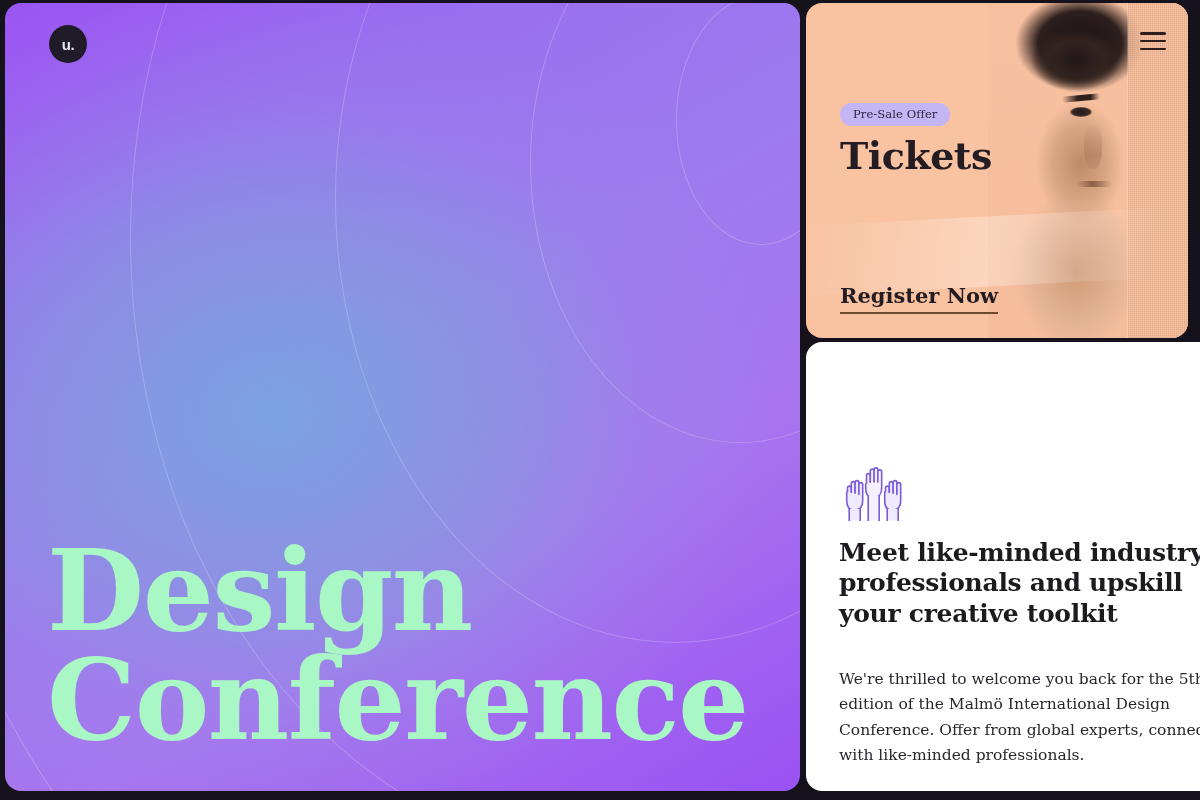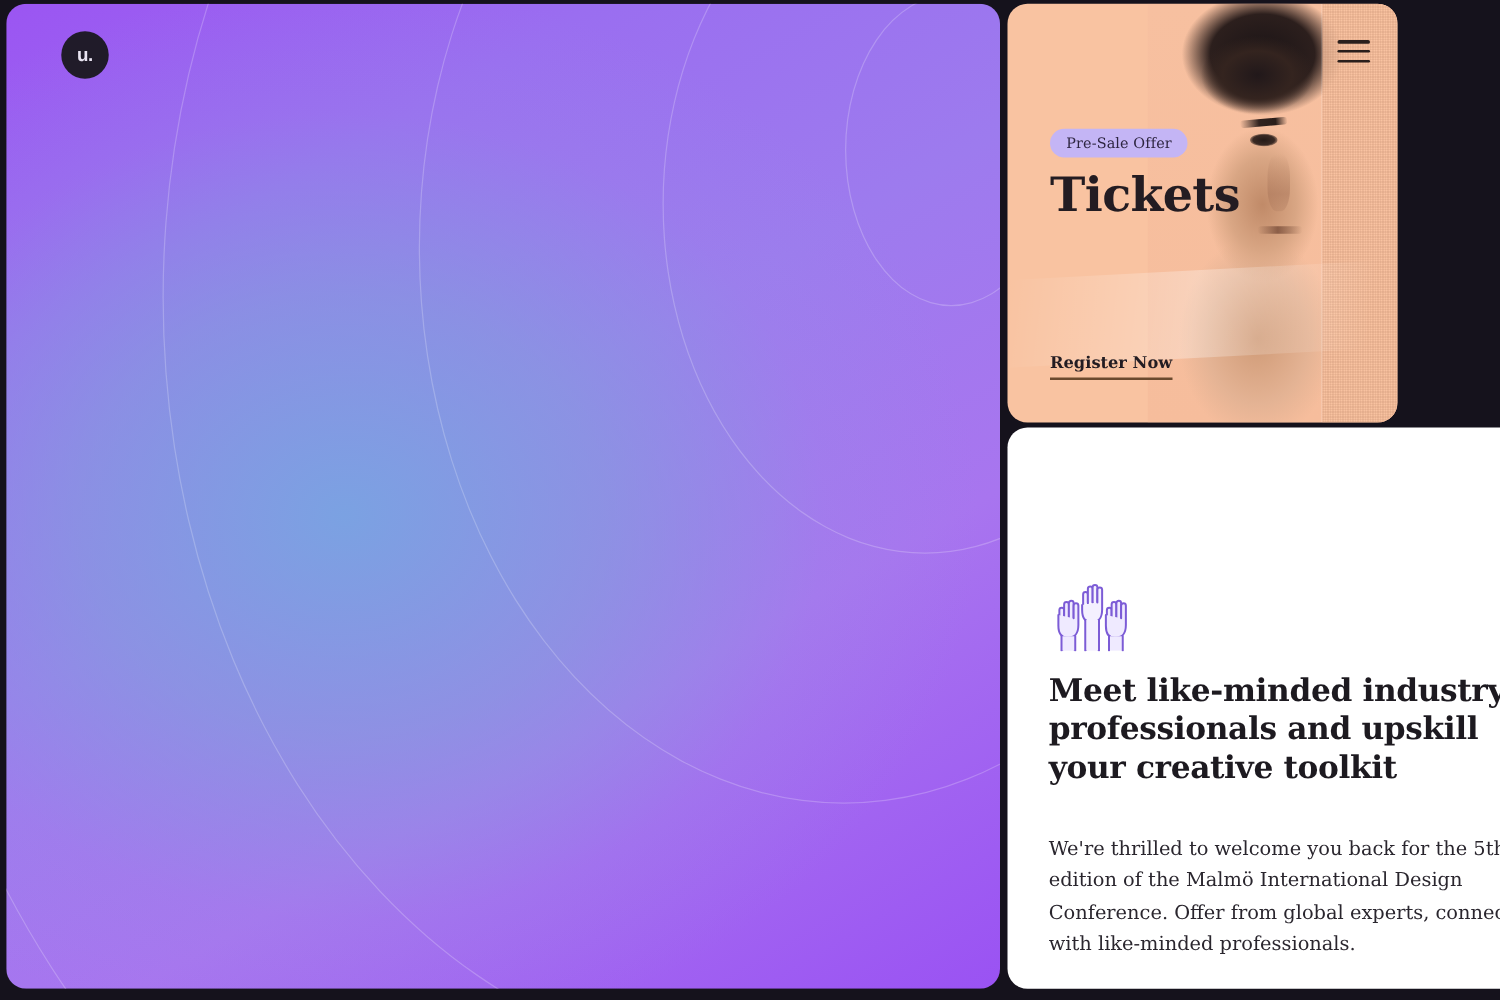--- a/index.html
+++ b/index.html
@@ -43,21 +43,21 @@
     position:absolute; left:42px; bottom:36px; right:40px;
     color:#a9f7c4;
     font-family:"DejaVu Serif", "Liberation Serif", serif;
     font-weight:700; font-size:112px; line-height:0.98;
     letter-spacing:-1.5px;
   }
   .hero-title .ln { display:block; }
 
   
   .tickets {
-    position:absolute; left:806px; top:3px; width:312px; height:335px;
+    position:absolute; left:806px; top:3px; width:382px; height:335px;
     border-radius:16px; overflow:hidden;
     background:#f9c3a1;
   }
   .portrait {
     position:absolute; right:0; top:0; width:200px; height:100%;
     overflow:hidden;
   }
   .portrait-inner {
     position:absolute; inset:0;
     background:
@@ -121,21 +121,21 @@
     position:absolute; left:34px; top:132px; z-index:4;
     color:#231c22;
     font-family:"DejaVu Serif", "Liberation Serif", serif;
     font-weight:700; font-size:38px; line-height:1.12; letter-spacing:-0.5px;
   }
   .tickets-title .ln { display:block; }
   .register {
     position:absolute; left:34px; top:280px; z-index:4;
     color:#231c22; text-decoration:none;
     font-family:"DejaVu Serif", "Liberation Serif", serif;
-    font-weight:700; font-size:13px;
+    font-weight:700; font-size:21px;
     border-bottom:2px solid #6b4a2e; padding-bottom:4px;
     cursor:pointer;
   }
 
   
   .info {
     position:absolute; left:806px; top:342px; width:444px; height:449px;
     border-radius:16px; background:#ffffff; overflow:hidden;
   }
   .hands { position:absolute; left:33px; top:123px; width:68px; height:56px; }
@@ -164,20 +164,24 @@
       <span class="ring r3"></span>
       <span class="ring r4"></span>
       <span class="ring r5"></span>
       <span class="ring r6"></span>
     </div>
 
     <div class="logo">
       <span>u.</span>
     </div>
 
+    <h1 class="hero-title">
+      <span class="ln">Design</span>
+      <span class="ln">Conference</span>
+    </h1>
   </section>
 
   <section class="tickets">
 
     <div class="portrait">
       <div class="portrait-inner"></div>
       <div class="brow-l"></div>
       <div class="eye-l"></div>
       <div class="nose"></div>
       <div class="mouth"></div>

